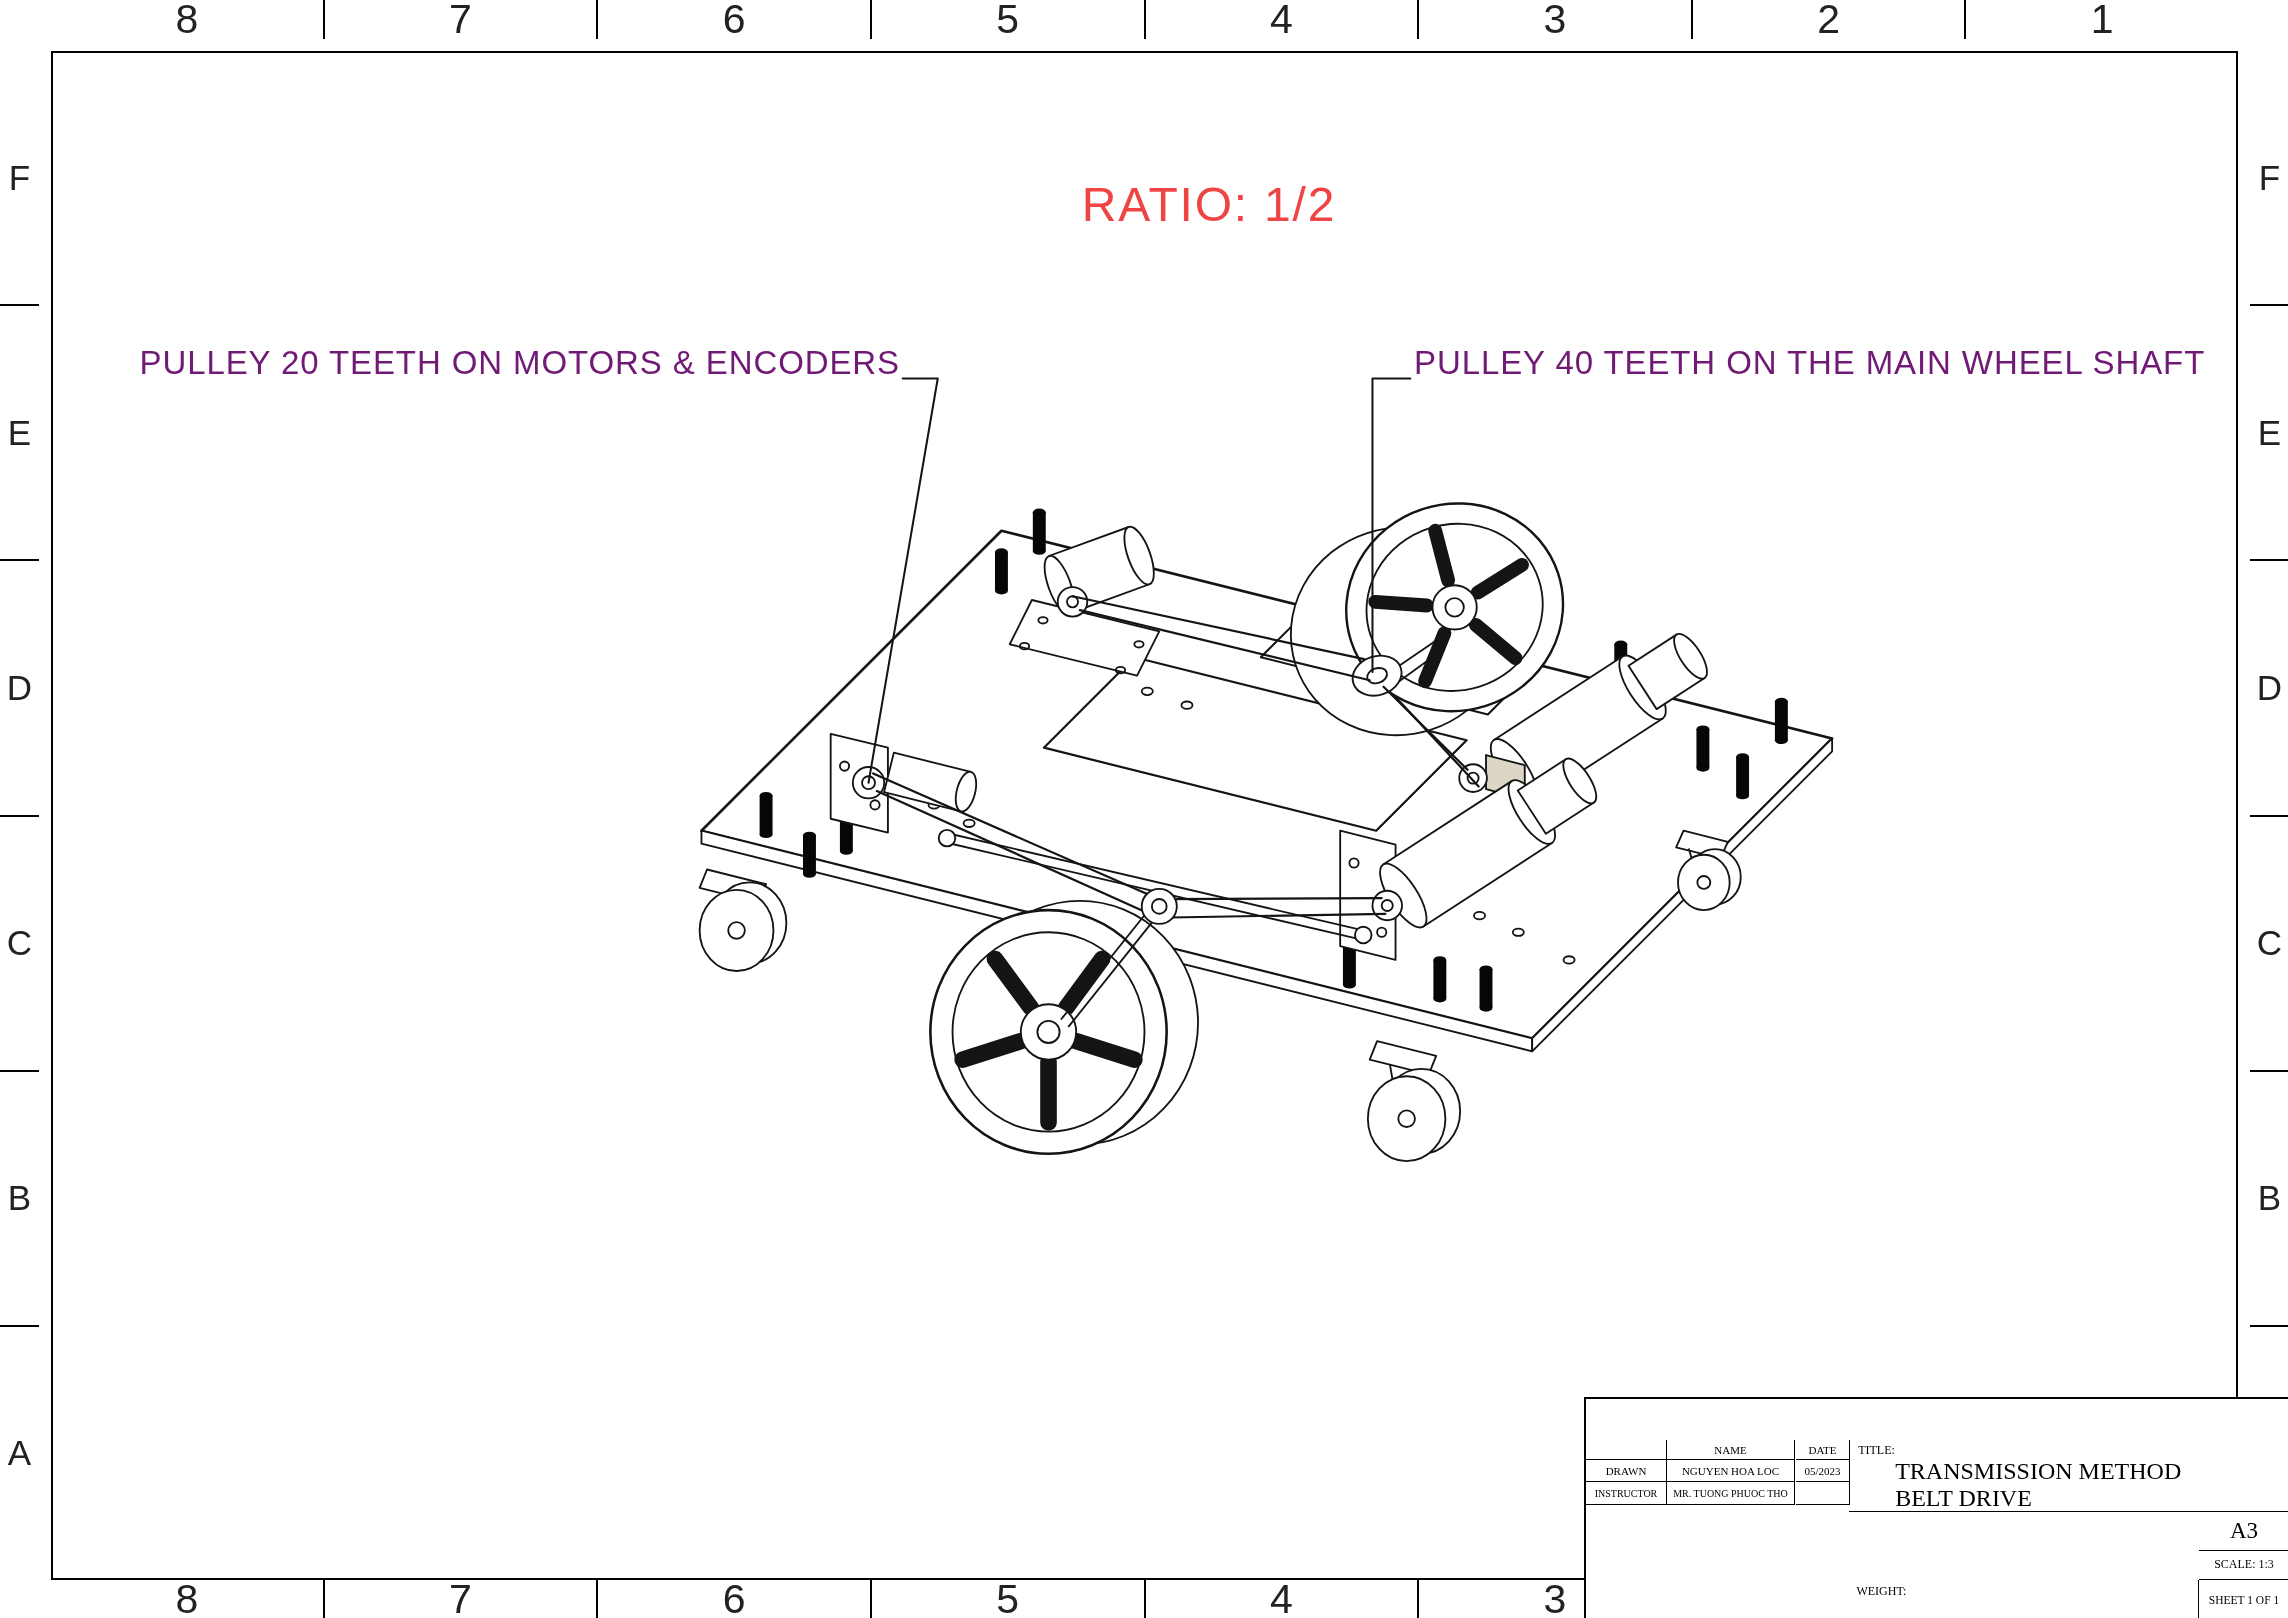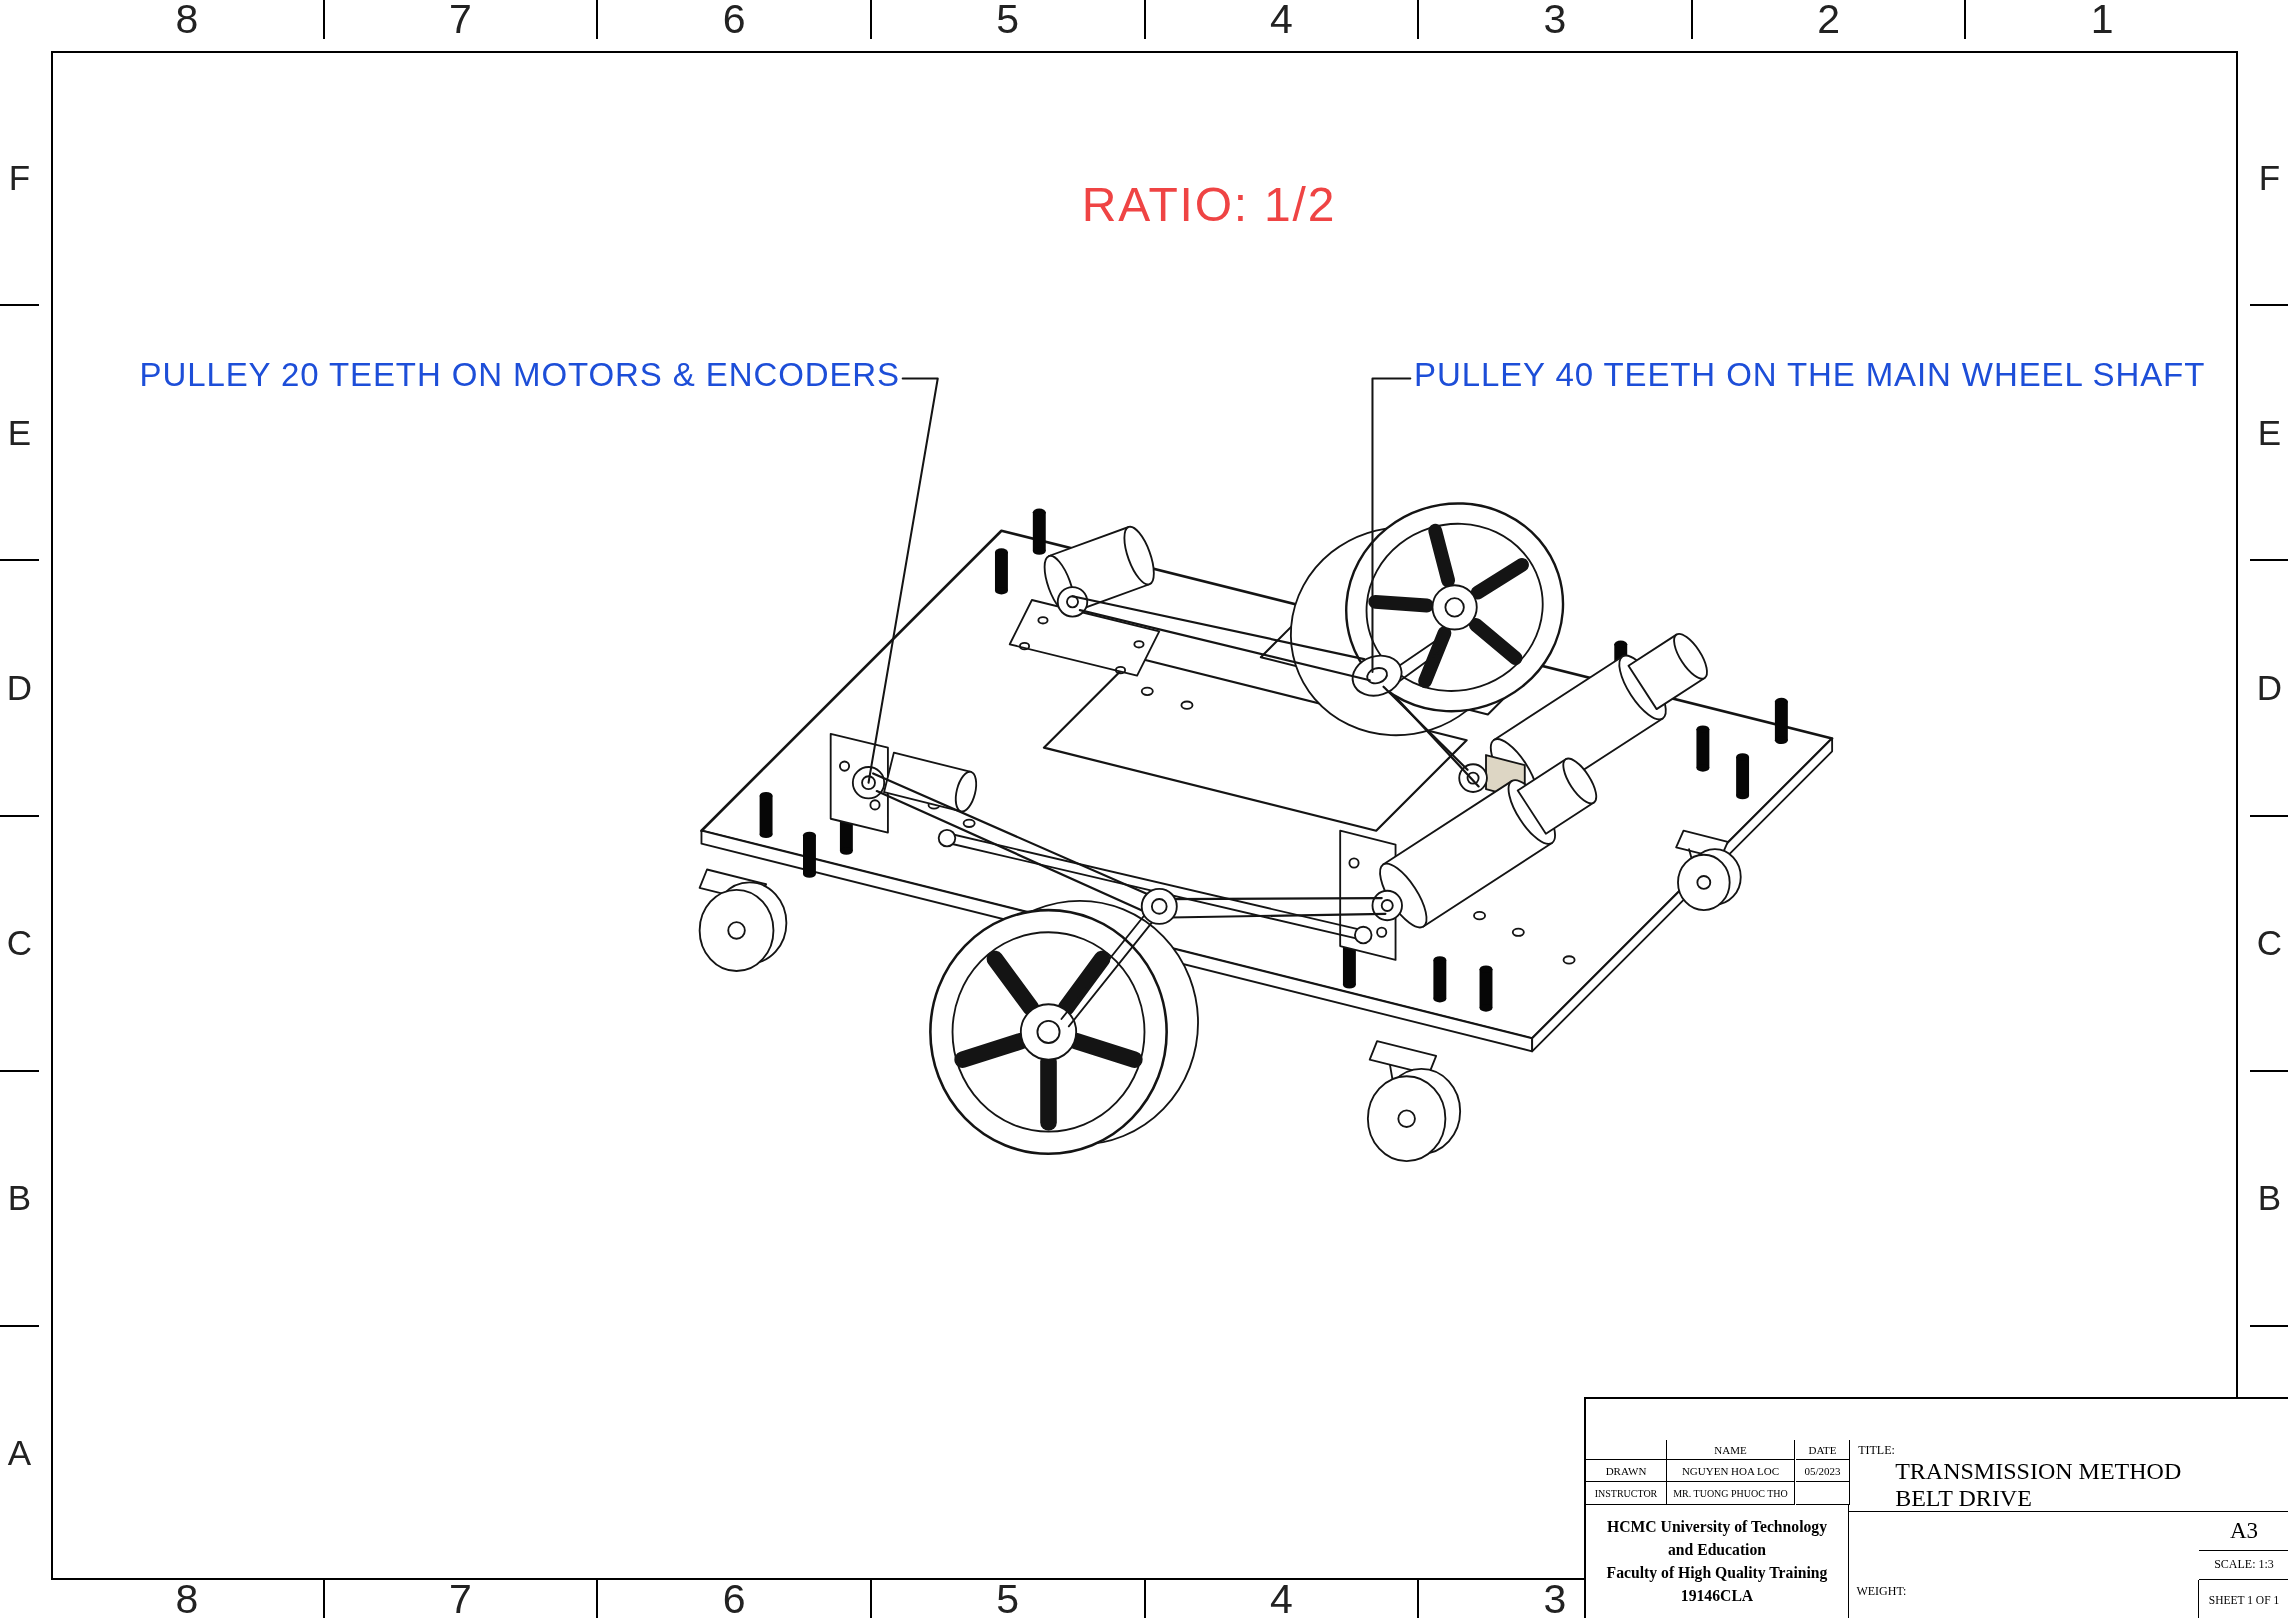--- a/index.html
+++ b/index.html
@@ -21,21 +21,21 @@
   .band.v .cell+.cell{border-top:2.3px solid #000;}
 
   .frame{position:absolute;left:51px;top:51px;width:2187px;height:1529px;
          border:2.8px solid #000;box-sizing:border-box;background:transparent;}
 
   svg.drawing{position:absolute;left:0;top:0;width:2289px;height:1619px;}
 
   
   .ratio-label{position:absolute;top:177px;left:969px;width:480px;text-align:center;
                font-size:48px;letter-spacing:1.8px;color:#ef4444;white-space:nowrap;}
-  .ann{position:absolute;top:356px;font-size:33px;letter-spacing:0.9px;color:#1d4ed8;white-space:nowrap;}
+  .ann{position:absolute;top:344px;font-size:33px;letter-spacing:0.9px;color:#701a75;white-space:nowrap;}
   .ann.a20{right:1389px;}
   .ann.a40{left:1414px;}
 
   
   .titleblock{position:absolute;right:0;bottom:0;width:705px;height:222px;
               border-left:2.8px solid #000;border-top:2.8px solid #000;background:#fff;
               font-family:"Liberation Serif",serif;box-sizing:border-box;}
   .tb-cell{position:absolute;box-sizing:border-box;overflow:hidden;}
   .tb-header{left:0;top:0;width:702px;height:41px;border-bottom:1.8px solid #000;
              display:flex;align-items:center;justify-content:center;
@@ -361,26 +361,20 @@
   <div class="tb-cell tb-r row1 c-date">DATE</div>
 
   <div class="tb-cell tb-r row2 c-role bold">DRAWN</div>
   <div class="tb-cell tb-r row2 c-name">NGUYEN HOA LOC</div>
   <div class="tb-cell tb-r row2 c-date">05/2023</div>
 
   <div class="tb-cell tb-r row3 c-role">INSTRUCTOR</div>
   <div class="tb-cell tb-r row3 c-name">MR. TUONG PHUOC THO</div>
   <div class="tb-cell tb-r row3 c-date"></div>
 
-  <div class="tb-cell tb-univ">
-    <div>HCMC University of Technology</div>
-    <div>and Education</div>
-    <div>Faculty of High Quality Training</div>
-    <div>19146CLA</div>
-  </div>
 
   <div class="tb-cell tb-title">
     <div class="tb-title-label">TITLE:</div>
     <div class="tb-title-text">
       <div>TRANSMISSION METHOD</div>
       <div>BELT DRIVE</div>
     </div>
   </div>
 
   <div class="tb-cell tb-a3">A3</div>

